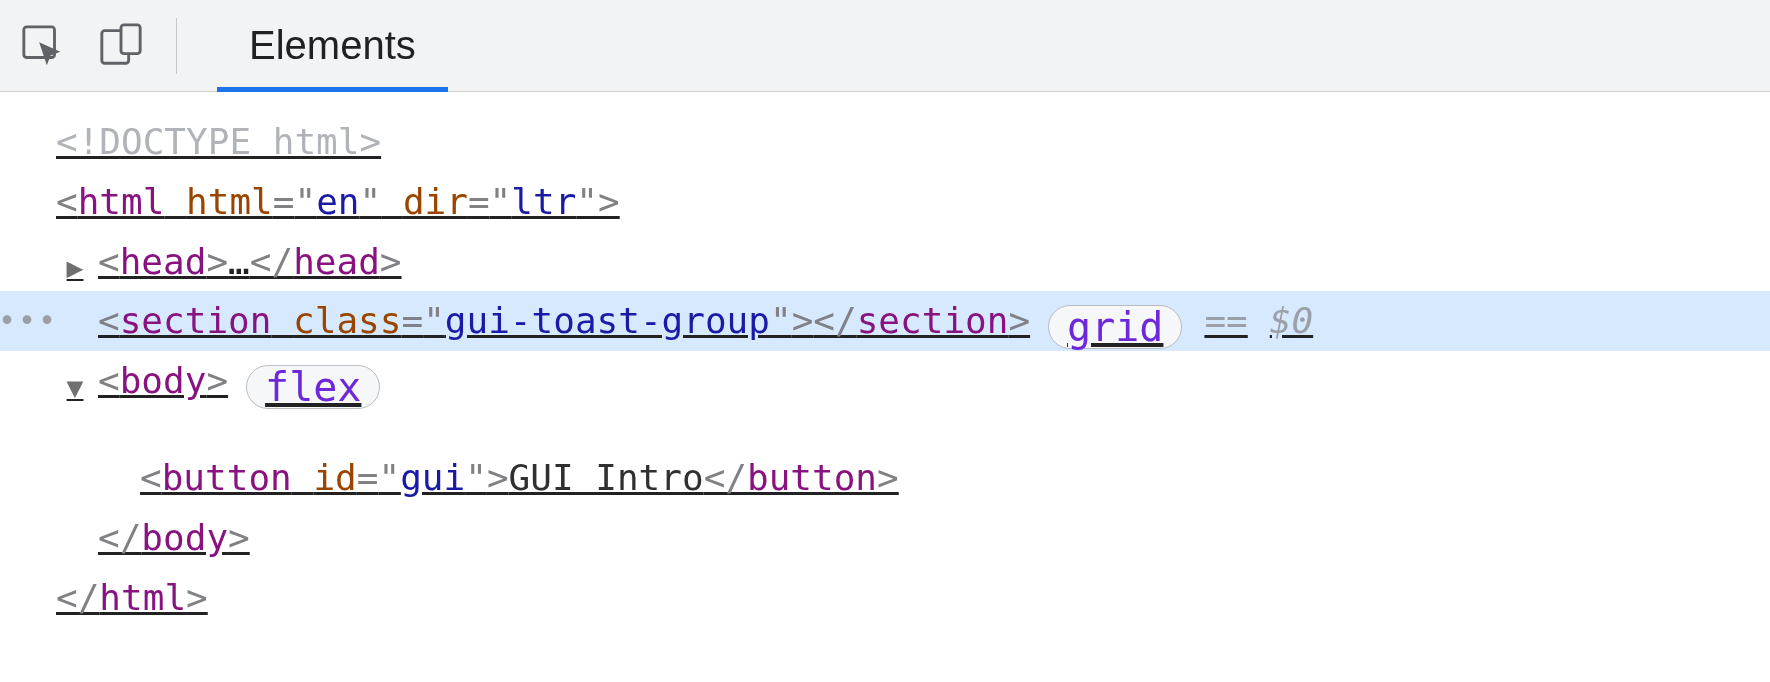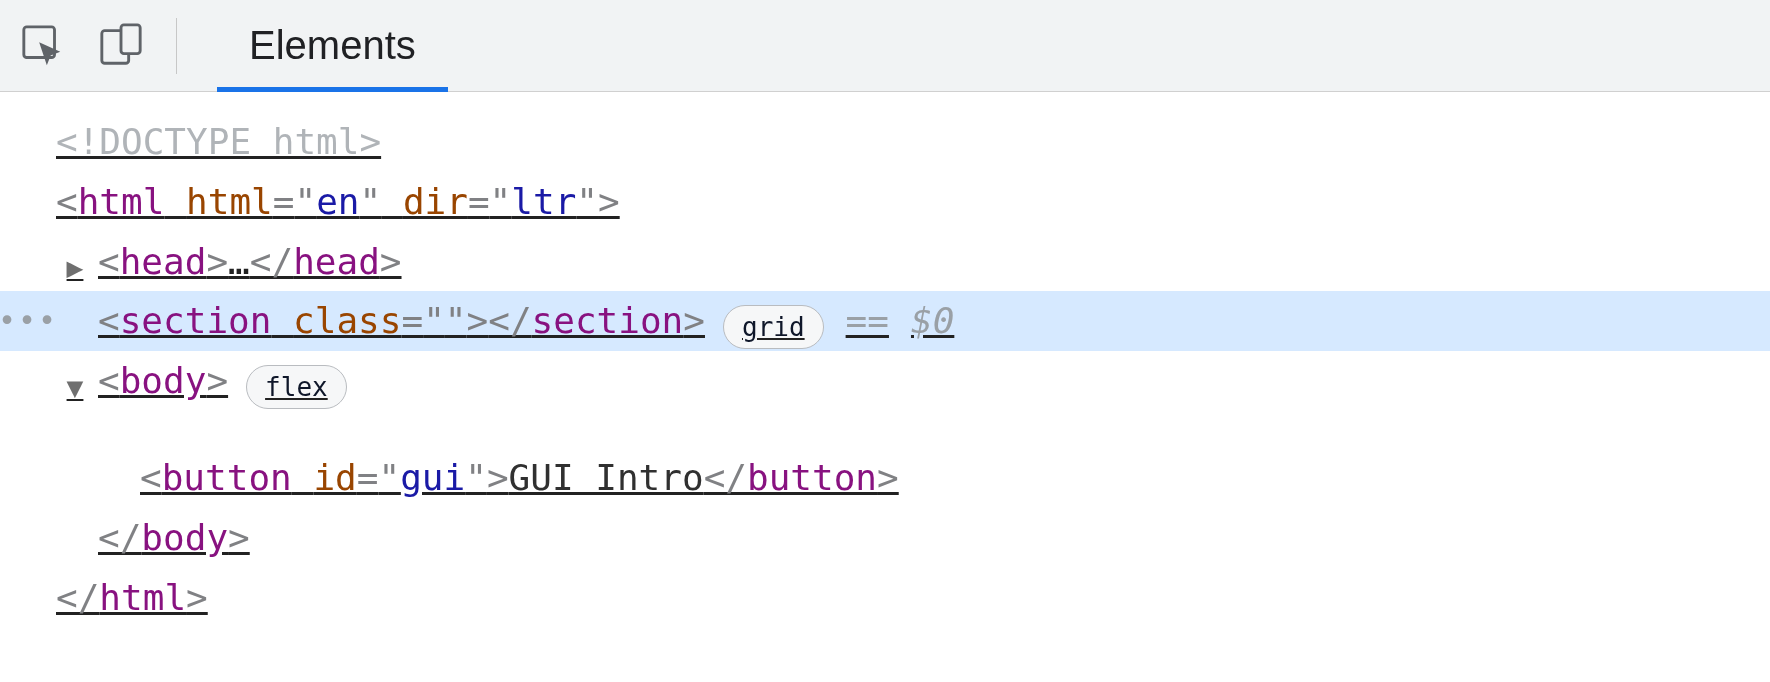--- a/index.html
+++ b/index.html
@@ -82,22 +82,22 @@
   .attrval { color:#1a1aa6; }
   .text-node { color:#303030;margin-top:37px; }
   .ellips { color:#222; }
   .badge {
     display:inline-flex; align-items:center;
     border:1.5px solid #b9bcc0;
     background:#f6f7f8;
     border-radius:999px;
     padding:0 18px;
     height:44px;
-    font-size:26px;
-    color:#0f172a;
+    font-size:40px;
+    color:#6d28d9;
     margin-left:18px;
     font-family: Menlo, Monaco, monospace;
   }
   .console-ref { color:#9aa0a6; font-style:italic; margin-left:22px; font-size:36px; }
   .eqeq { color:#9aa0a6; margin-left:22px; font-size:36px; }
   .tri-wrap { display:inline-flex; width:34px; justify-content:center; margin-right:6px; }
 </style>
 </head>
 <body>
 
@@ -162,20 +162,21 @@
   <div class="line selected" style="padding-left:98px;">
     <span class="gutter">
         <span class="ellipsis-dots">•••</span>
       </span>
     <span class="punct">&lt;</span>
       <span class="tagname">section</span>
     <span>&nbsp;</span>
     <span class="attrname">class</span>
       <span class="punct">=</span>
       <span class="punct">"</span>
+      <span class="attrval">gui-toast-group</span>
       <span class="punct">"</span>
       <span class="punct">&gt;</span>
       <span class="punct">&lt;/</span>
       <span class="tagname">section</span>
       <span class="punct">&gt;</span>
     <span class="badge">grid</span>
     <span class="eqeq">==</span>
     <span class="console-ref">$0</span>
   </div>
 

